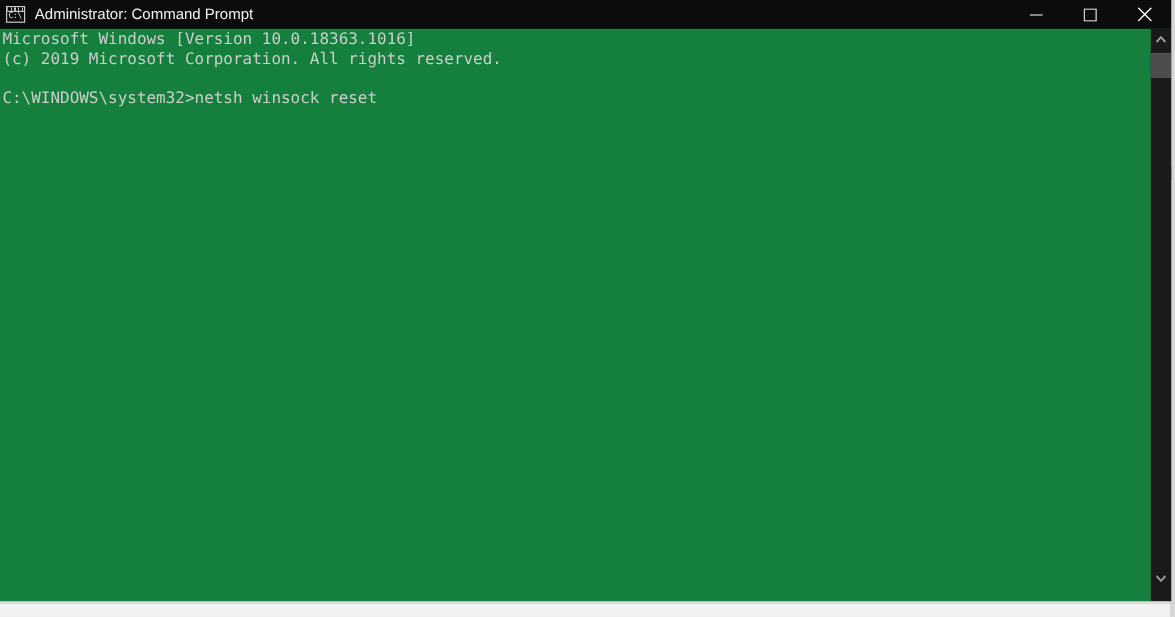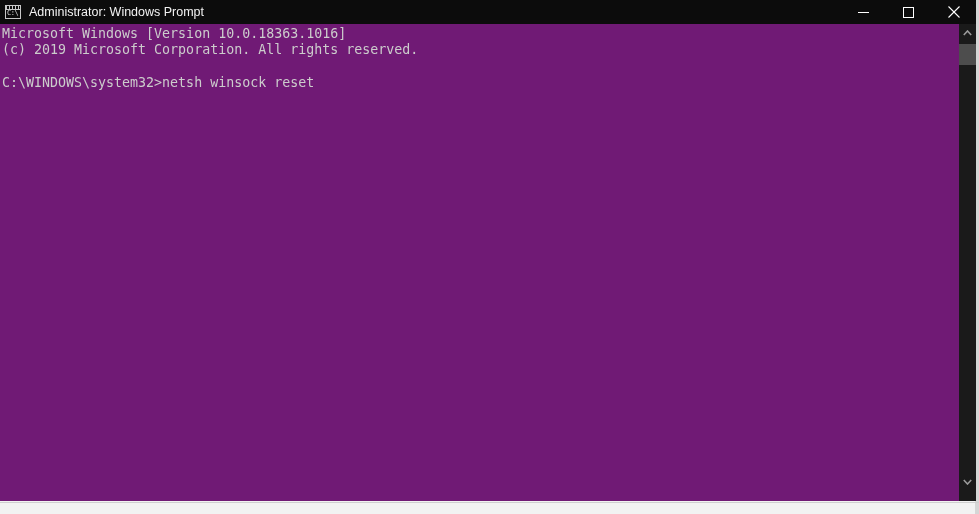--- a/index.html
+++ b/index.html
@@ -120,21 +120,21 @@
     display: flex;
     align-items: center;
     justify-content: center;
   }
   .window-button svg { display: block; }
 
   
   #console-body {
     position: relative;
     height: 477px;
-    background: #701a75;
+    background: #15803d;
     overflow: hidden;
     padding-left: 40px;
   }
   #console-text {
     position: absolute;
     left: 2px;
     top: 2px;
     margin: 0;
     color: #cccccc;
     font-family: "DejaVu Sans Mono", monospace;
@@ -184,21 +184,21 @@
   <div id="bg-bottom-text"></div>
 </div>
 
 <div id="console-window">
 
   <div id="title-bar">
     <div id="title-icon">
       <div class="icon-titlebar"></div>
       <div class="icon-prompt">C:\</div>
     </div>
-    <div id="title-text">Administrator: Windows Prompt</div>
+    <div id="title-text">Administrator: Command Prompt</div>
 
     <div class="window-button">
       <svg width="11" height="11" viewBox="0 0 11 11" aria-hidden="true">
         <line x1="0" y1="5.5" x2="11" y2="5.5" stroke="#ffffff" stroke-width="1"></line>
       </svg>
     </div>
     <div class="window-button">
       <svg width="11" height="11" viewBox="0 0 11 11" aria-hidden="true">
         <rect x="0.5" y="0.5" width="10" height="10" fill="none" stroke="#ffffff" stroke-width="1"></rect>
       </svg>

